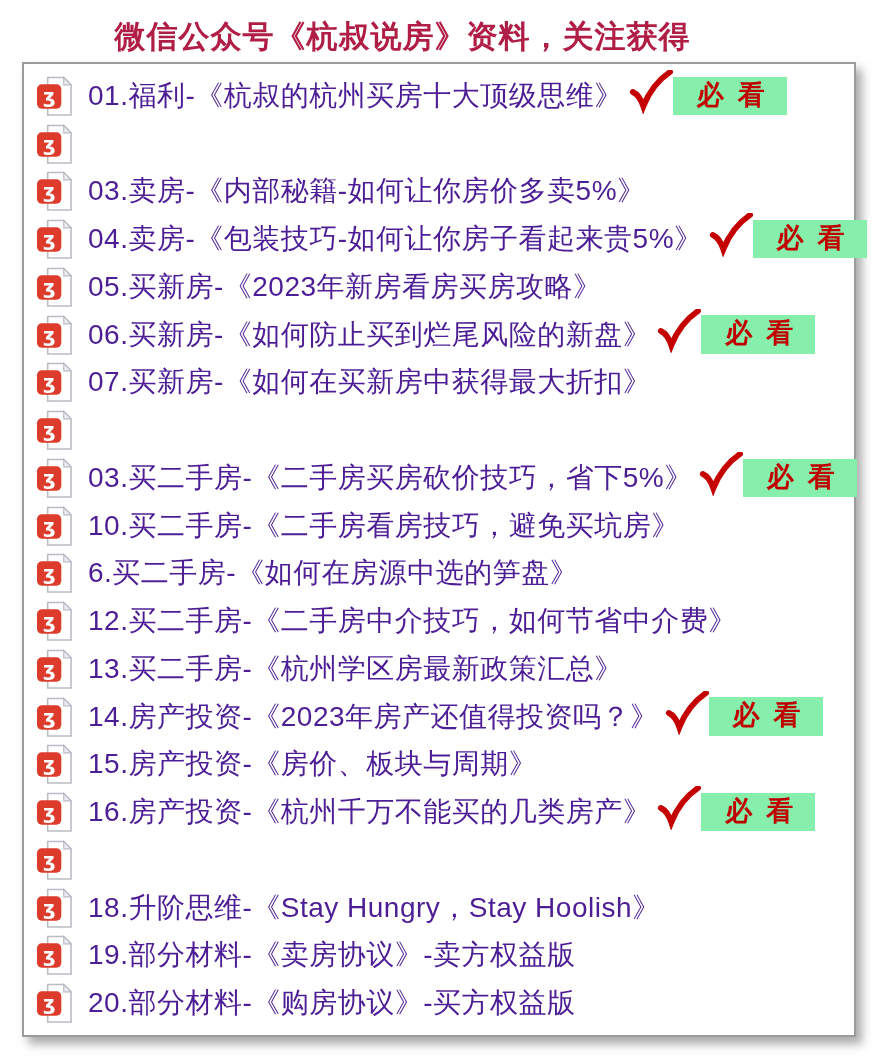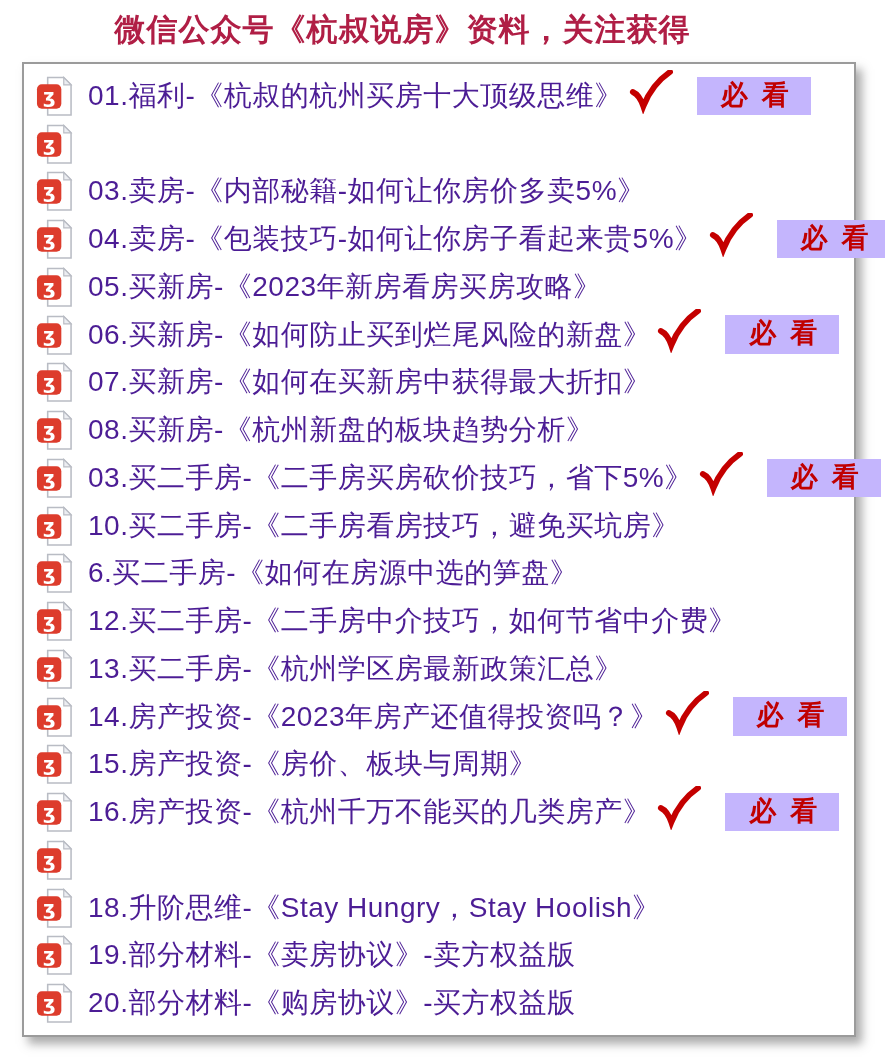--- a/index.html
+++ b/index.html
@@ -9,21 +9,21 @@
     font-family:"Liberation Sans", sans-serif;
     overflow:hidden;
   }
   .header-title{
     width:805px;
     text-align:center;
     font-size:31px;
     font-weight:bold;
     letter-spacing:1px;
     color:#b01e45;
-    padding-top:9px;
+    margin-top:16px;
   }
   .list-box{
     position:absolute;
     left:22px; top:62px;
     width:834px; height:975px;
     box-sizing:border-box;
     background:#ffffff;
     border:2px solid #9b9b9b;
     box-shadow:6px 7px 9px rgba(90,90,90,0.5);
     padding:8px 0 8px 12px;
@@ -48,22 +48,21 @@
     letter-spacing:0.5px;
   }
   .check-icon{
     width:46px;height:44px;
     flex:0 0 auto;
     margin-left:4px;
     margin-top:-8px;
   }
   .badge{
     flex:0 0 auto;
-    margin-left:24px;
-    background:#c4b5fd;
+    background:#86efac;
     color:#c00000;
     font-size:27px;
     font-weight:bold;
     letter-spacing:14px;
     padding:4px 8px 5px 24px;
     line-height:1.1;
   }
 </style>
 </head>
 <body>
@@ -159,21 +158,20 @@
 
   </div>
 
   <div class="row">
     <svg class="doc-icon" viewBox="0 0 38 42" xmlns="http://www.w3.org/2000/svg">
       <path d="M12 2 h16.5 l7.5 7.5 v31 h-24 z" fill="#ffffff" stroke="#b9bcc4" stroke-width="1.6"></path>
       <path d="M28.5 2 l7.5 7.5 h-7.5 z" fill="#eceef2" stroke="#b9bcc4" stroke-width="1.2"></path>
       <rect x="1" y="9" width="25" height="25" rx="5" fill="#dd3c2c"></rect>
       <text x="13.5" y="28.5" font-size="20" font-weight="bold" fill="#ffffff" text-anchor="middle" font-family="DejaVu Sans, sans-serif">ʒ</text>
     </svg>
-    <span class="row-text">08.买新房-《杭州新盘的板块趋势分析》</span>
 
   </div>
 
   <div class="row">
     <svg class="doc-icon" viewBox="0 0 38 42" xmlns="http://www.w3.org/2000/svg">
       <path d="M12 2 h16.5 l7.5 7.5 v31 h-24 z" fill="#ffffff" stroke="#b9bcc4" stroke-width="1.6"></path>
       <path d="M28.5 2 l7.5 7.5 h-7.5 z" fill="#eceef2" stroke="#b9bcc4" stroke-width="1.2"></path>
       <rect x="1" y="9" width="25" height="25" rx="5" fill="#dd3c2c"></rect>
       <text x="13.5" y="28.5" font-size="20" font-weight="bold" fill="#ffffff" text-anchor="middle" font-family="DejaVu Sans, sans-serif">ʒ</text>
     </svg>

